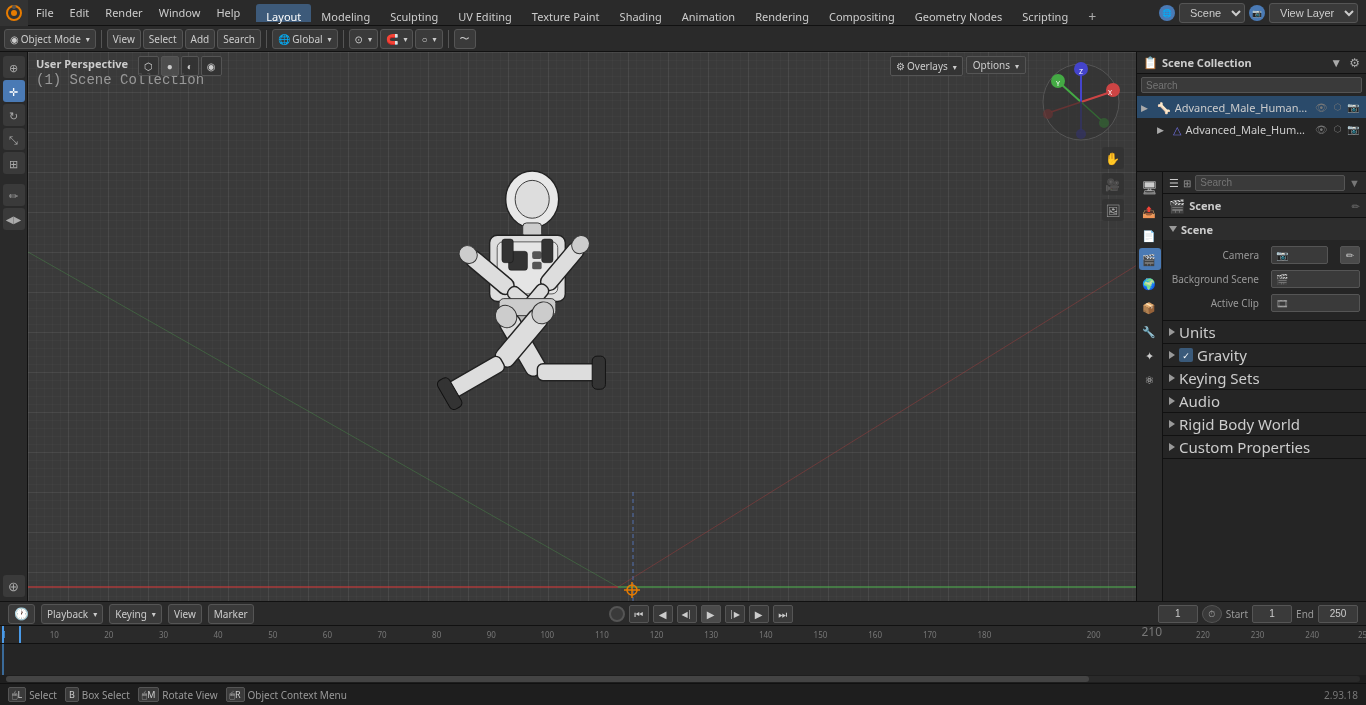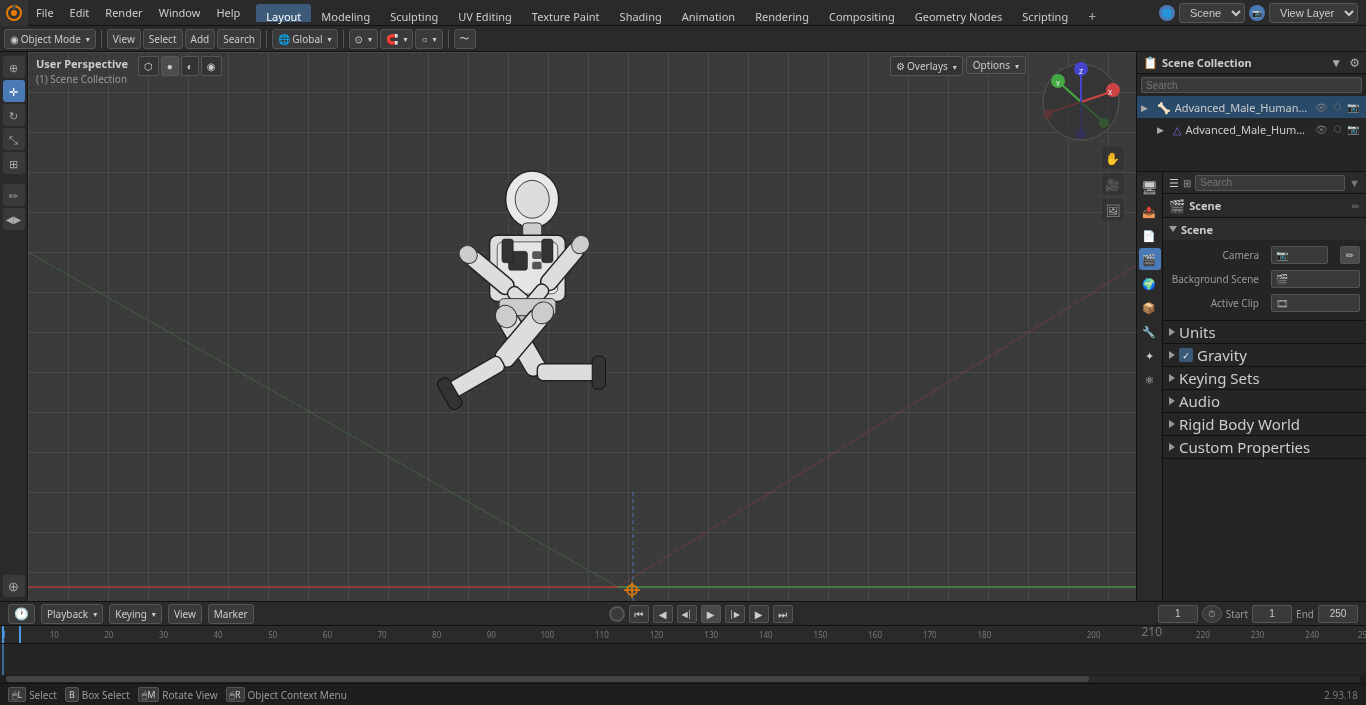--- a/index.html
+++ b/index.html
@@ -692,21 +692,21 @@
     <div class="tool-btn" title="Annotate">✏</div>
     <div class="tool-btn" title="Measure" style="font-size:10px;">◀▶</div>
     <div style="flex:1;"></div>
     <div class="tool-btn" title="Add" style="margin-bottom:4px; font-size:13px;">⊕</div>
   </div>
 
   <div class="viewport-container">
 
     <div style="position:absolute; top:4px; left:8px; z-index:10; display:flex; flex-direction:column; gap:1px; pointer-events:none;">
       <div style="color:#ccc; font-size:11px; font-weight:bold;">User Perspective</div>
-      <div style="color:#999; font-size:10px;">(1) Scene Collection</div>
+      <div style="color:#999; font-size:14px;font-family:Liberation Mono, monospace;">(1) Scene Collection</div>
     </div>
 
     <div class="viewport-canvas">
 
       <div class="grid-bg"></div>
       <div class="grid-bg-fine"></div>
 
       <svg style="position:absolute;inset:0;width:100%;height:100%;pointer-events:none;">
 
         <line x1="0" y1="535" x2="590" y2="535" stroke="rgba(220,60,60,0.7)" stroke-width="1.5"></line>

